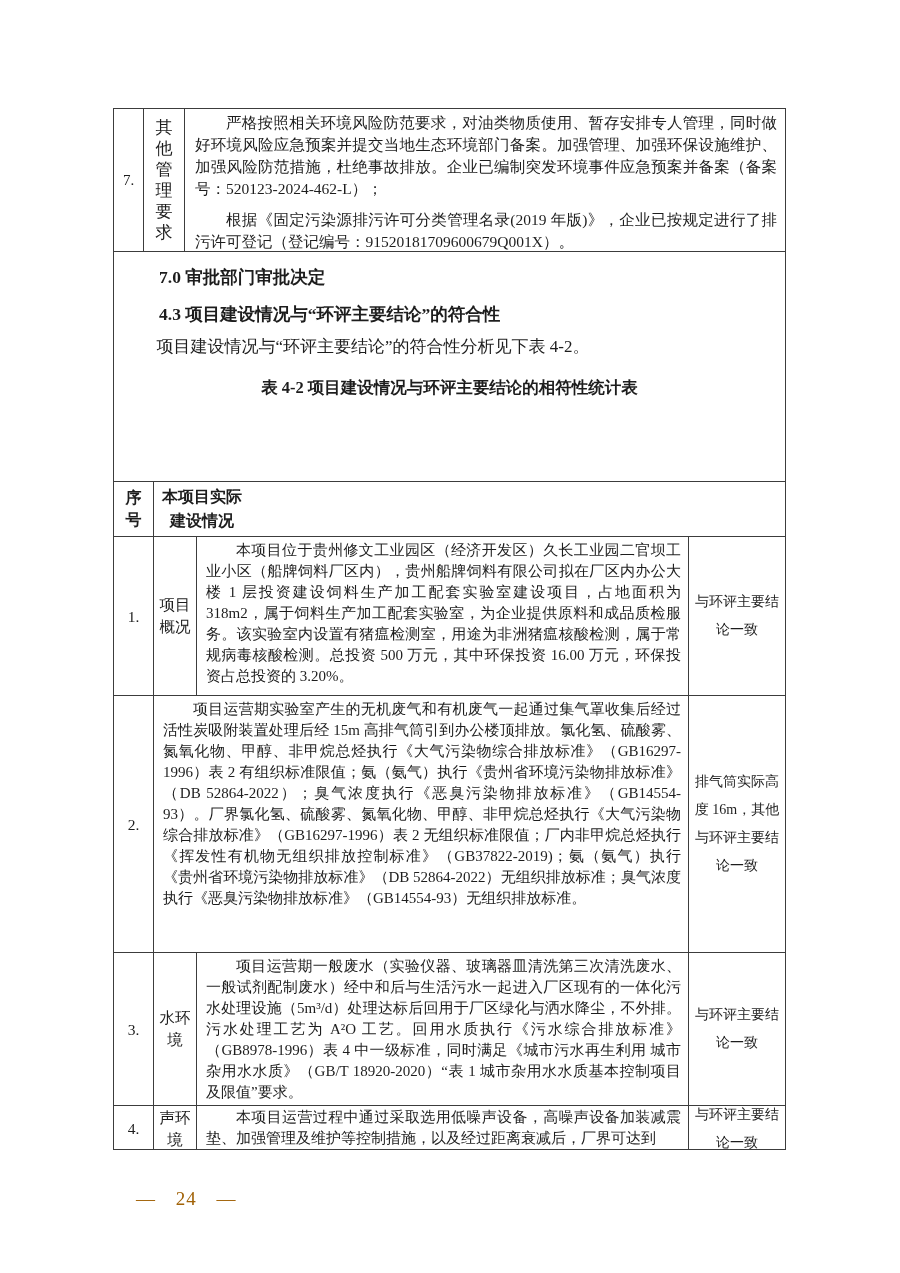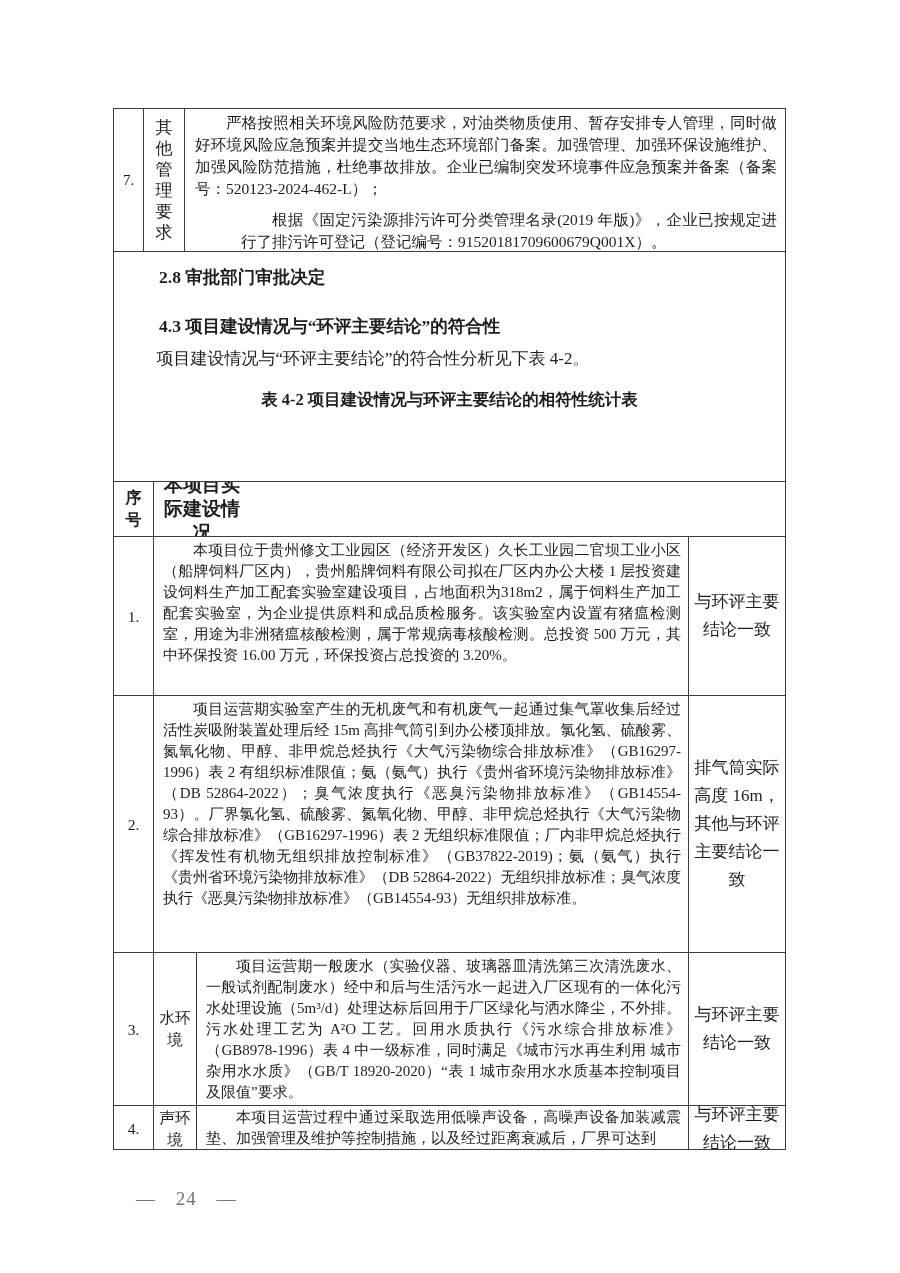--- a/index.html
+++ b/index.html
@@ -29,28 +29,28 @@
     width:41px; flex:0 0 41px; border-right:1px solid #3c3c3c;
     display:flex; align-items:center; justify-content:center;
     text-align:center; font-size:17px; line-height:21px; padding:0 4px;
   }
   .row7 .c-body {
     flex:1 1 auto; padding:3px 8px 0 10px;
     font-size:15.5px; line-height:22px; text-align:justify;
     overflow:hidden;
   }
   .row7 .c-body p { text-indent:2em; }
-  .row7 .c-body p + p { margin-top:9px;margin-left:46px; }
+  .row7 .c-body p + p { margin-top:9px; }
   
   .mid { height:230px; flex:0 0 auto; border-bottom:1px solid #3c3c3c; overflow:hidden; }
   .mid .hd {
     font-weight:bold; font-size:17.5px;
     margin:13px 6px 0 45px;
   }
-  .mid .hd2 { margin-top:25px; }
+  .mid .hd2 { margin-top:13px; }
   .mid .para {
     font-size:17px; line-height:40px; text-align:justify;
     margin:2px 5px 0 5px; text-indent:2.2em;
   }
   .mid .para2 { line-height:30px; margin-top:6px; }
   .mid .tbl-title {
     text-align:center; font-weight:bold; font-size:16.5px;
     margin-top:15px;
   }
   
@@ -70,80 +70,81 @@
   }
   .col-main {
     flex:1 1 auto; border-right:1px solid #3c3c3c;
     padding:3px 7px 0 9px;
     font-size:15px; line-height:21px; text-align:justify;
   }
   .col-main p { text-indent:2em; }
   .col-actual {
     width:96px; flex:0 0 96px;
     display:flex; align-items:center; justify-content:center;
-    text-align:center; font-size:17px; line-height:28px; padding:0 4px;
+    text-align:center; font-size:14px; line-height:28px; padding:0 4px;
   }
   .thead .h-num {
     width:40px; flex:0 0 40px; border-right:1px solid #3c3c3c;
     display:flex; align-items:center; justify-content:center;
     font-weight:bold; font-size:16px; line-height:22px; text-align:center;
     padding:0 11px;
   }
   .thead .h-main {
     flex:1 1 auto; border-right:1px solid #3c3c3c;
     display:flex; align-items:center; justify-content:center;
     font-weight:bold; font-size:16px; text-align:center;
   }
   .thead .h-actual {
     width:96px; flex:0 0 96px;
     display:flex; align-items:center; justify-content:center;
-    font-weight:bold; font-size:19px; line-height:24px; text-align:center;
+    font-weight:bold; font-size:16px; line-height:24px; text-align:center;
     padding:0 6px;
   }
   .r1 { height:159px; }
   .r2 { height:257px; }
   .r3 { height:153px; }
   .r4 { height:45px; border-bottom:none; }
   .r4 .col-main { padding-top:1px; }
   
   .footer {
     position:absolute; left:136px; top:1188px;
-    font-size:19px; color:#737373;
+    font-size:19px; color:#a16207;
     letter-spacing:1px; word-spacing:14px;
     white-space:nowrap;
   }
 </style>
 </head>
 <body>
 
 <div class="frame">
 
   <div class="row7">
     <div class="c-num cell">7.</div>
     <div class="c-cat cell">其他管理要求</div>
     <div class="c-body cell">
       <p>严格按照相关环境风险防范要求，对油类物质使用、暂存安排专人管理，同时做好环境风险应急预案并提交当地生态环境部门备案。加强管理、加强环保设施维护、加强风险防范措施，杜绝事故排放。企业已编制突发环境事件应急预案并备案（备案号：520123-2024-462-L）；</p>
       <p>根据《固定污染源排污许可分类管理名录(2019 年版)》，企业已按规定进行了排污许可登记（登记编号：91520181709600679Q001X）。</p>
     </div>
   </div>
 
   <div class="mid">
-    <div class="hd">2.8 审批部门审批决定</div>
+    <div class="hd">7.0 审批部门审批决定</div>
     <div class="hd hd2">4.3 项目建设情况与“环评主要结论”的符合性</div>
     <p class="para para2">项目建设情况与“环评主要结论”的符合性分析见下表 4-2。</p>
     <div class="tbl-title">表 4-2  项目建设情况与环评主要结论的相符性统计表</div>
   </div>
 
   <div class="trow thead">
     <div class="h-num cell">序号</div>
     <div class="h-actual cell">本项目实际建设情况</div>
   </div>
 
   <div class="trow r1">
     <div class="col-num cell">1.</div>
+    <div class="col-cat cell">项目概况</div>
     <div class="col-main cell">
       <p>本项目位于贵州修文工业园区（经济开发区）久长工业园二官坝工业小区（船牌饲料厂区内），贵州船牌饲料有限公司拟在厂区内办公大楼 1 层投资建设饲料生产加工配套实验室建设项目，占地面积为318m2，属于饲料生产加工配套实验室，为企业提供原料和成品质检服务。该实验室内设置有猪瘟检测室，用途为非洲猪瘟核酸检测，属于常规病毒核酸检测。总投资 500 万元，其中环保投资 16.00 万元，环保投资占总投资的 3.20%。</p>
     </div>
     <div class="col-actual cell">与环评主要结论一致</div>
   </div>
 
   <div class="trow r2">
     <div class="col-num cell">2.</div>
     <div class="col-main cell">
       <p>项目运营期实验室产生的无机废气和有机废气一起通过集气罩收集后经过活性炭吸附装置处理后经 15m 高排气筒引到办公楼顶排放。氯化氢、硫酸雾、氮氧化物、甲醇、非甲烷总烃执行《大气污染物综合排放标准》（GB16297-1996）表 2 有组织标准限值；氨（氨气）执行《贵州省环境污染物排放标准》（DB 52864-2022）；臭气浓度执行《恶臭污染物排放标准》（GB14554-93）。厂界氯化氢、硫酸雾、氮氧化物、甲醇、非甲烷总烃执行《大气污染物综合排放标准》（GB16297-1996）表 2 无组织标准限值；厂内非甲烷总烃执行《挥发性有机物无组织排放控制标准》（GB37822-2019)；氨（氨气）执行《贵州省环境污染物排放标准》（DB 52864-2022）无组织排放标准；臭气浓度执行《恶臭污染物排放标准》（GB14554-93）无组织排放标准。</p>

